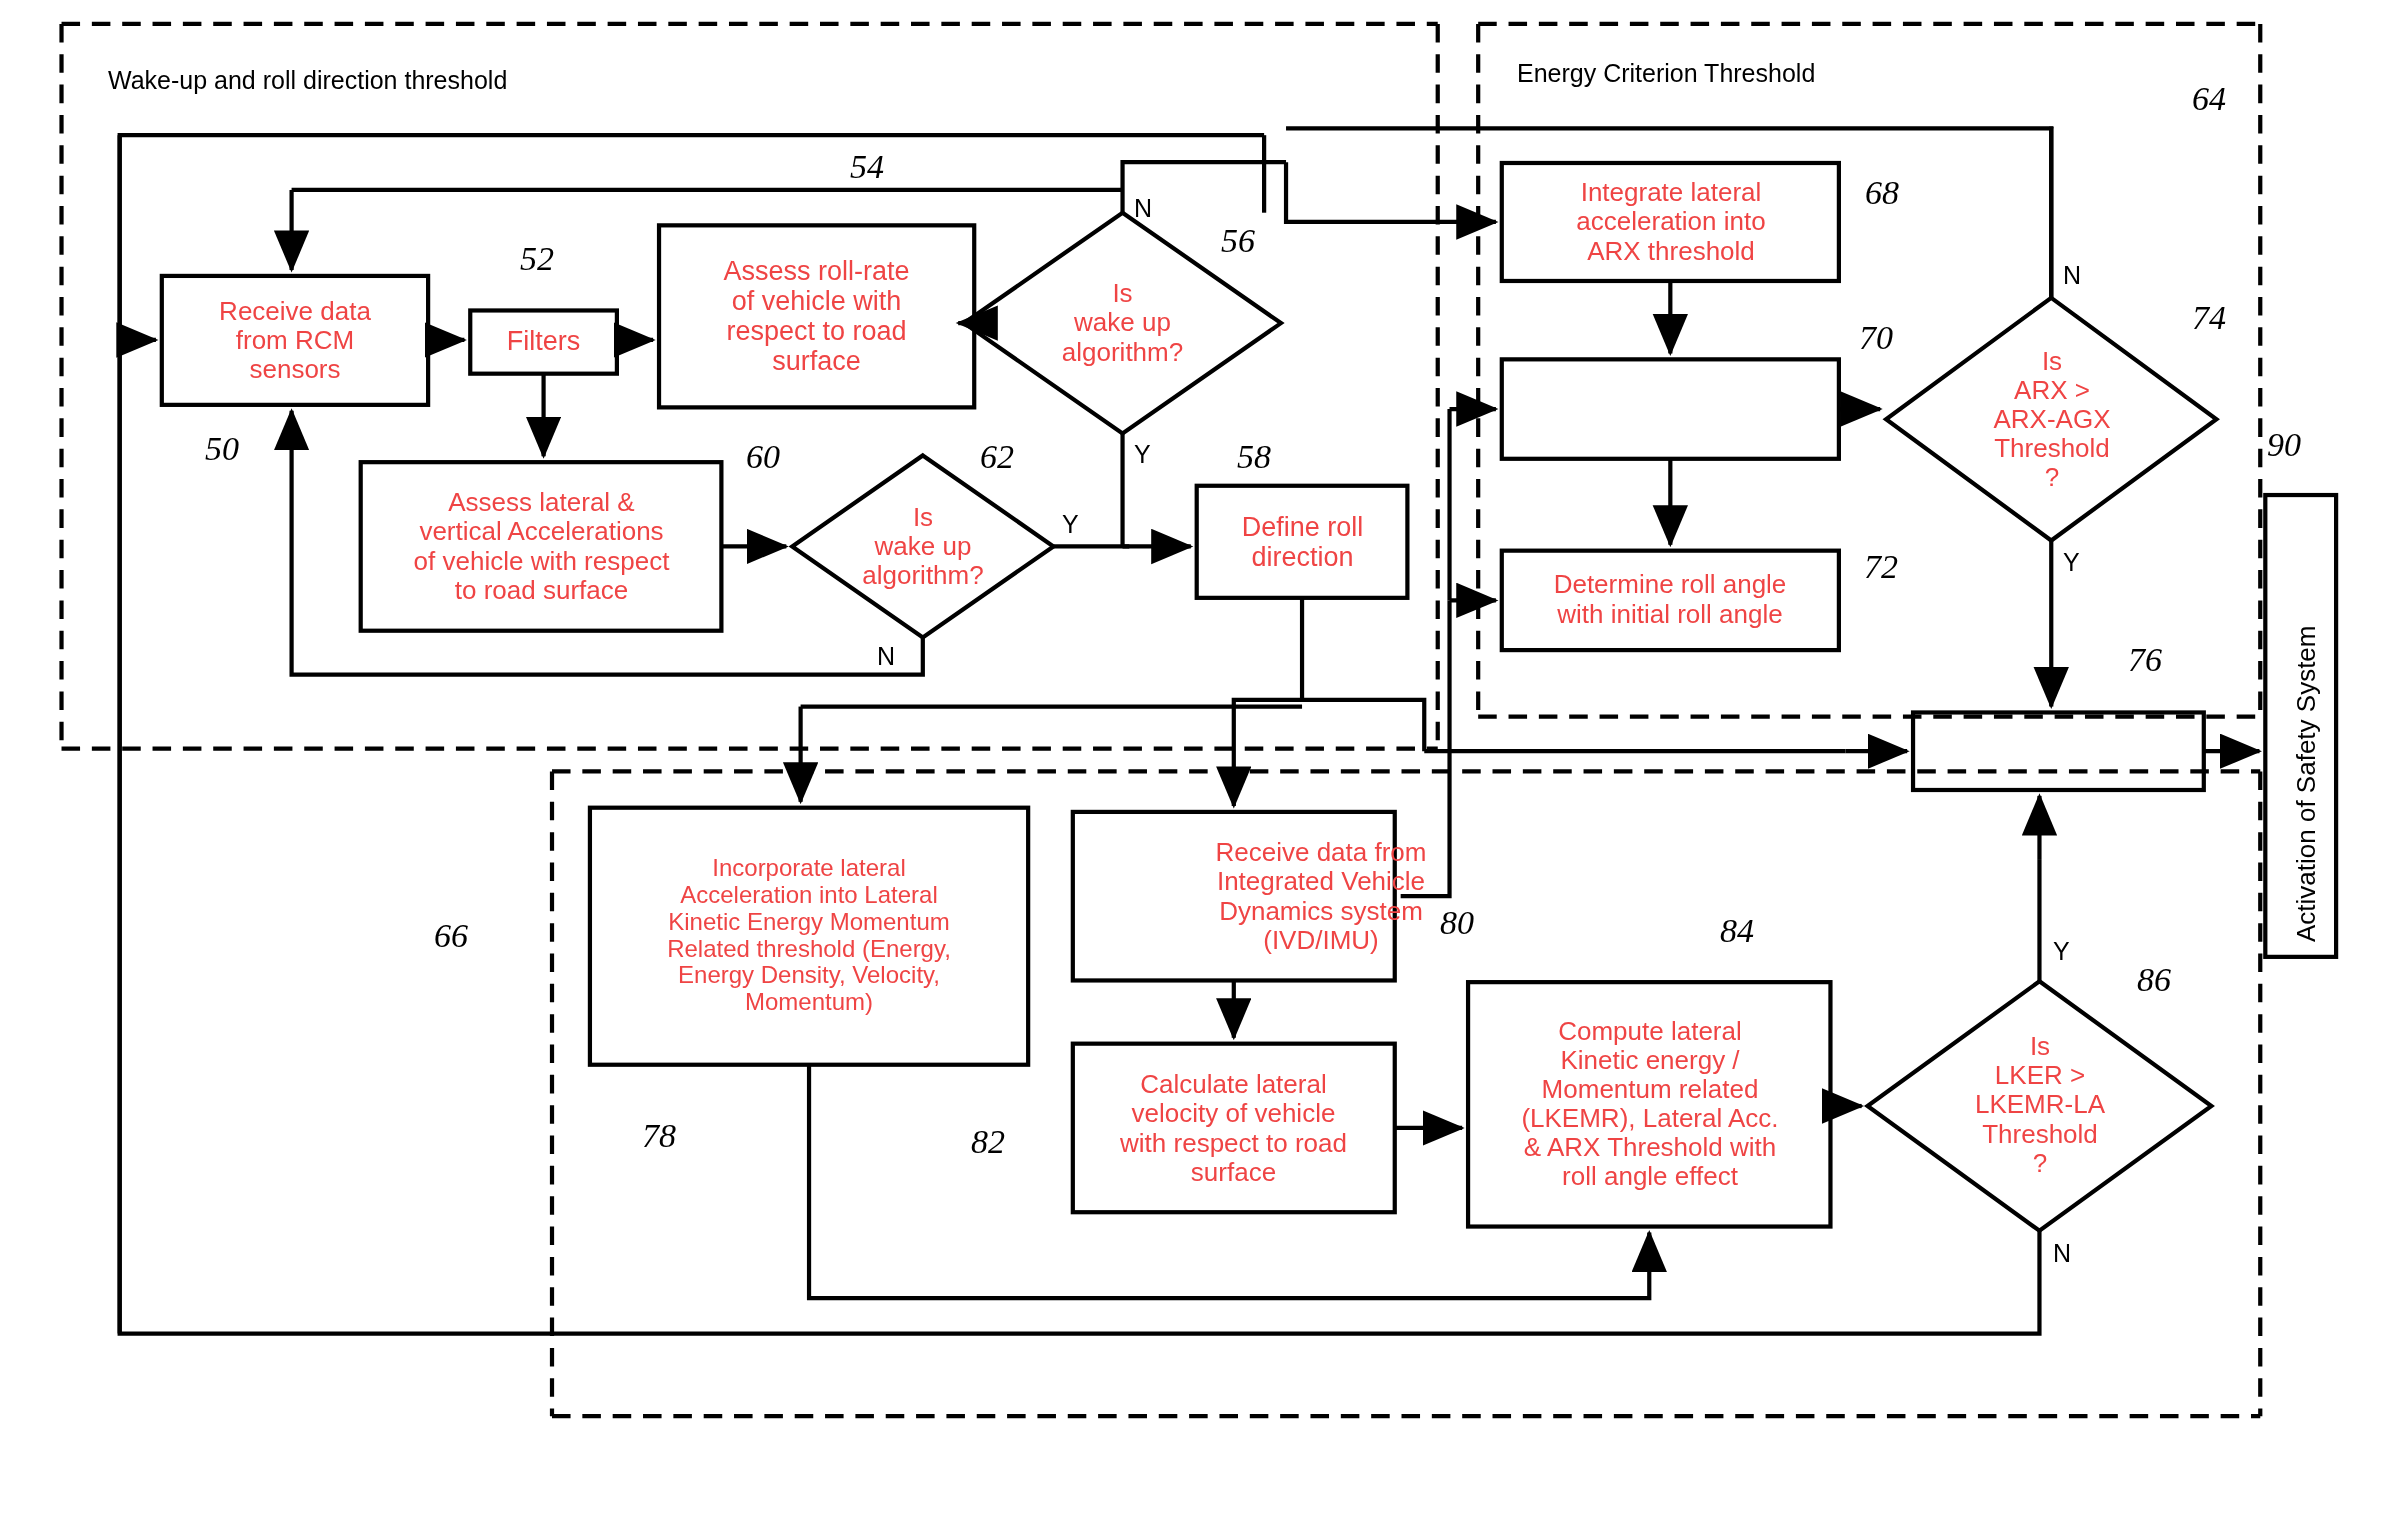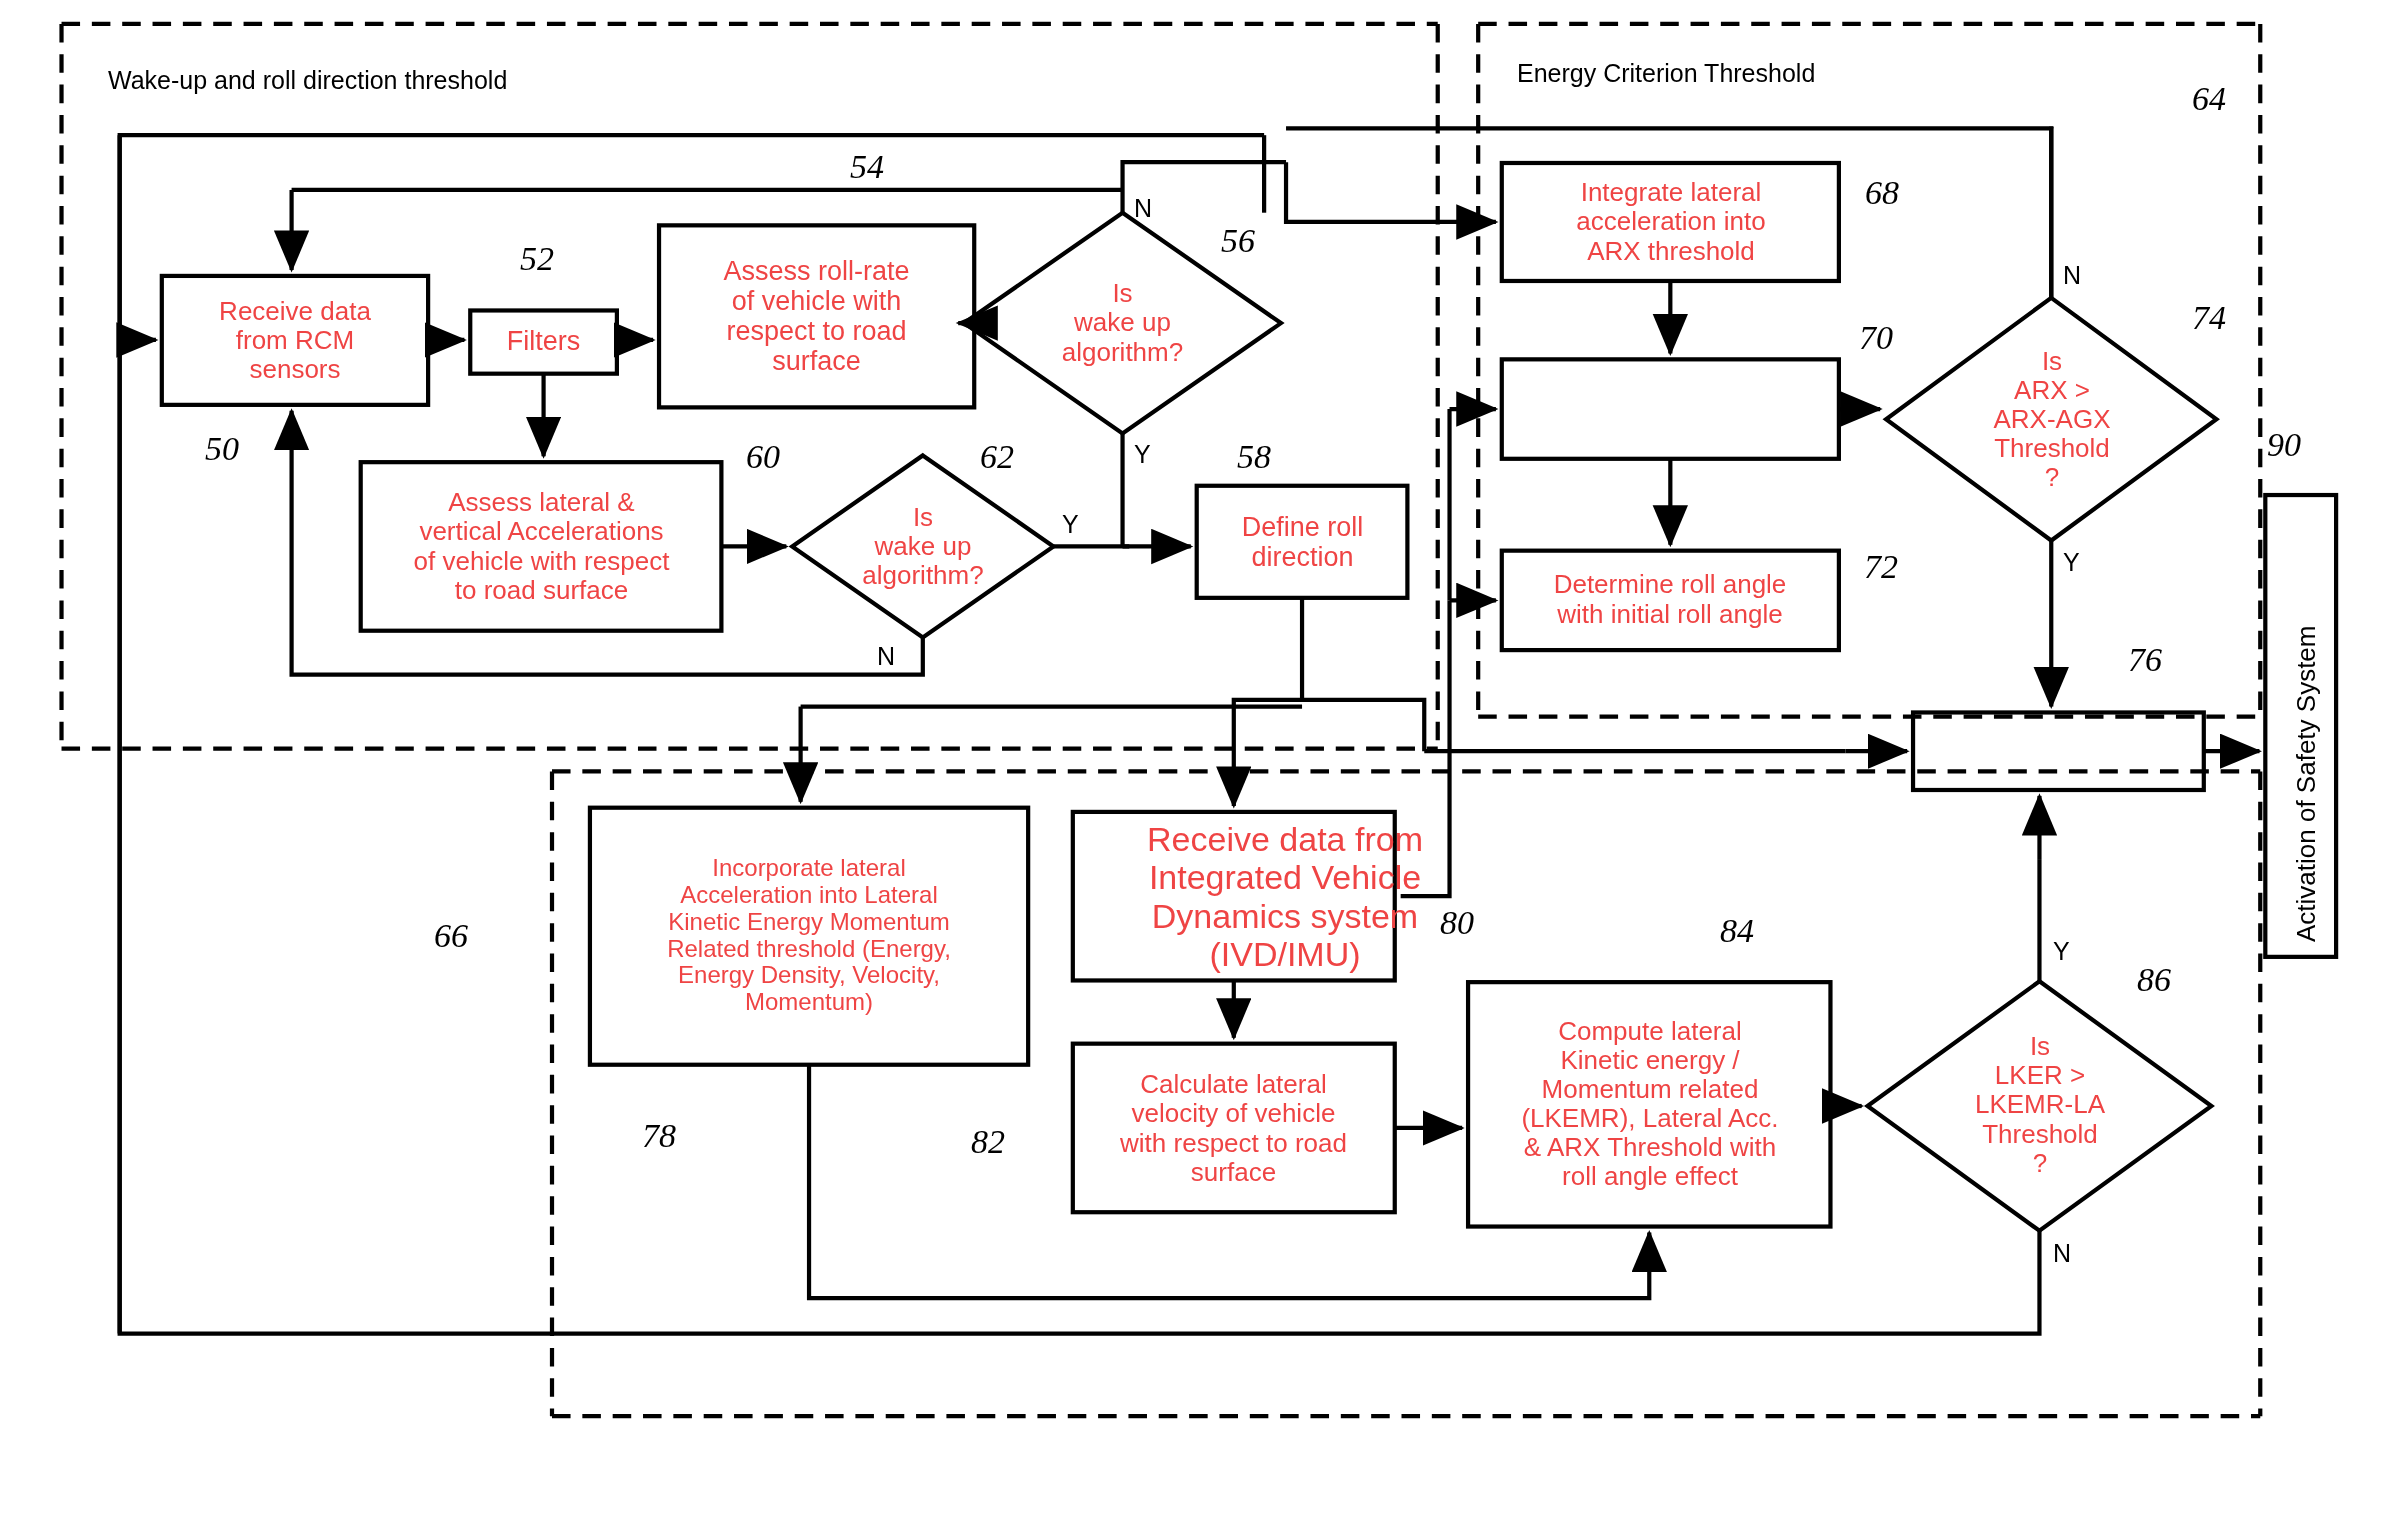--- a/index.html
+++ b/index.html
@@ -237,21 +237,21 @@
 ARX &gt;
 ARX-AGX
 Threshold
 ?</div>
   <div class="node-text" style="left:593px; top:807px; width:432px; height:257px; font-size:24px;">Incorporate lateral
 Acceleration into Lateral
 Kinetic Energy Momentum
 Related threshold (Energy,
 Energy Density, Velocity,
 Momentum)</div>
-  <div class="node-text" style="left:1100px; top:812px; width:370px; height:169px; font-size:34px;">Receive data from
+  <div class="node-text" style="left:1136px; top:812px; width:370px; height:169px; font-size:26px;">Receive data from
 Integrated Vehicle
 Dynamics system
 (IVD/IMU)</div>
   <div class="node-text" style="left:1076px; top:1044px; width:315px; height:169px; font-size:26px;">Calculate lateral
 velocity of vehicle
 with respect to road
 surface</div>
   <div class="node-text" style="left:1472px; top:982px; width:356px; height:244px; font-size:26px;">Compute lateral
 Kinetic energy /
 Momentum related

